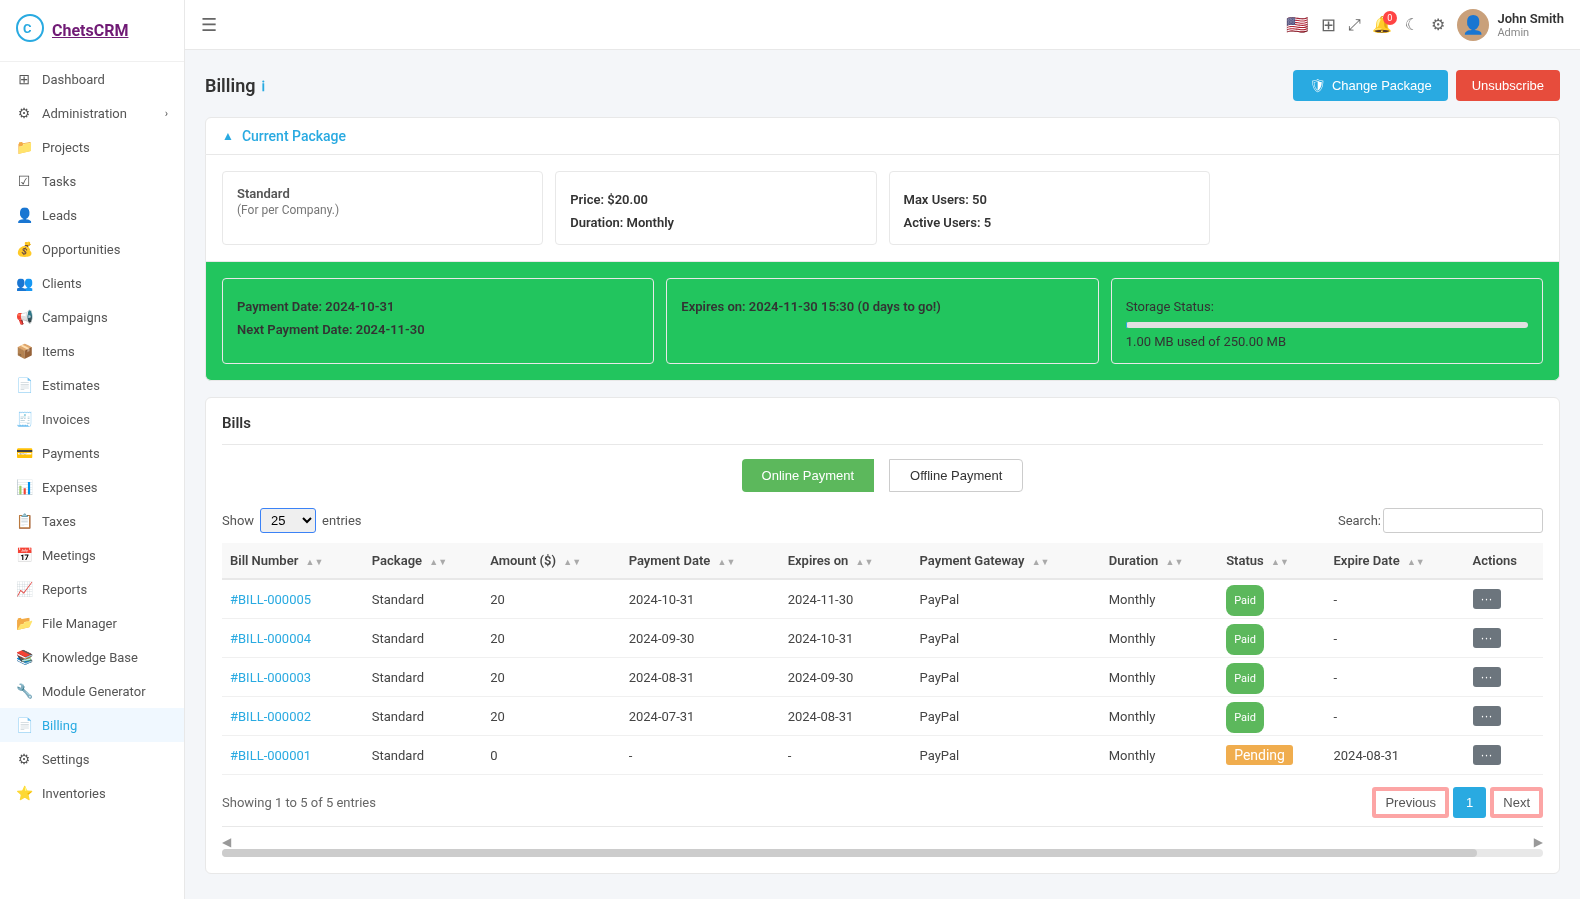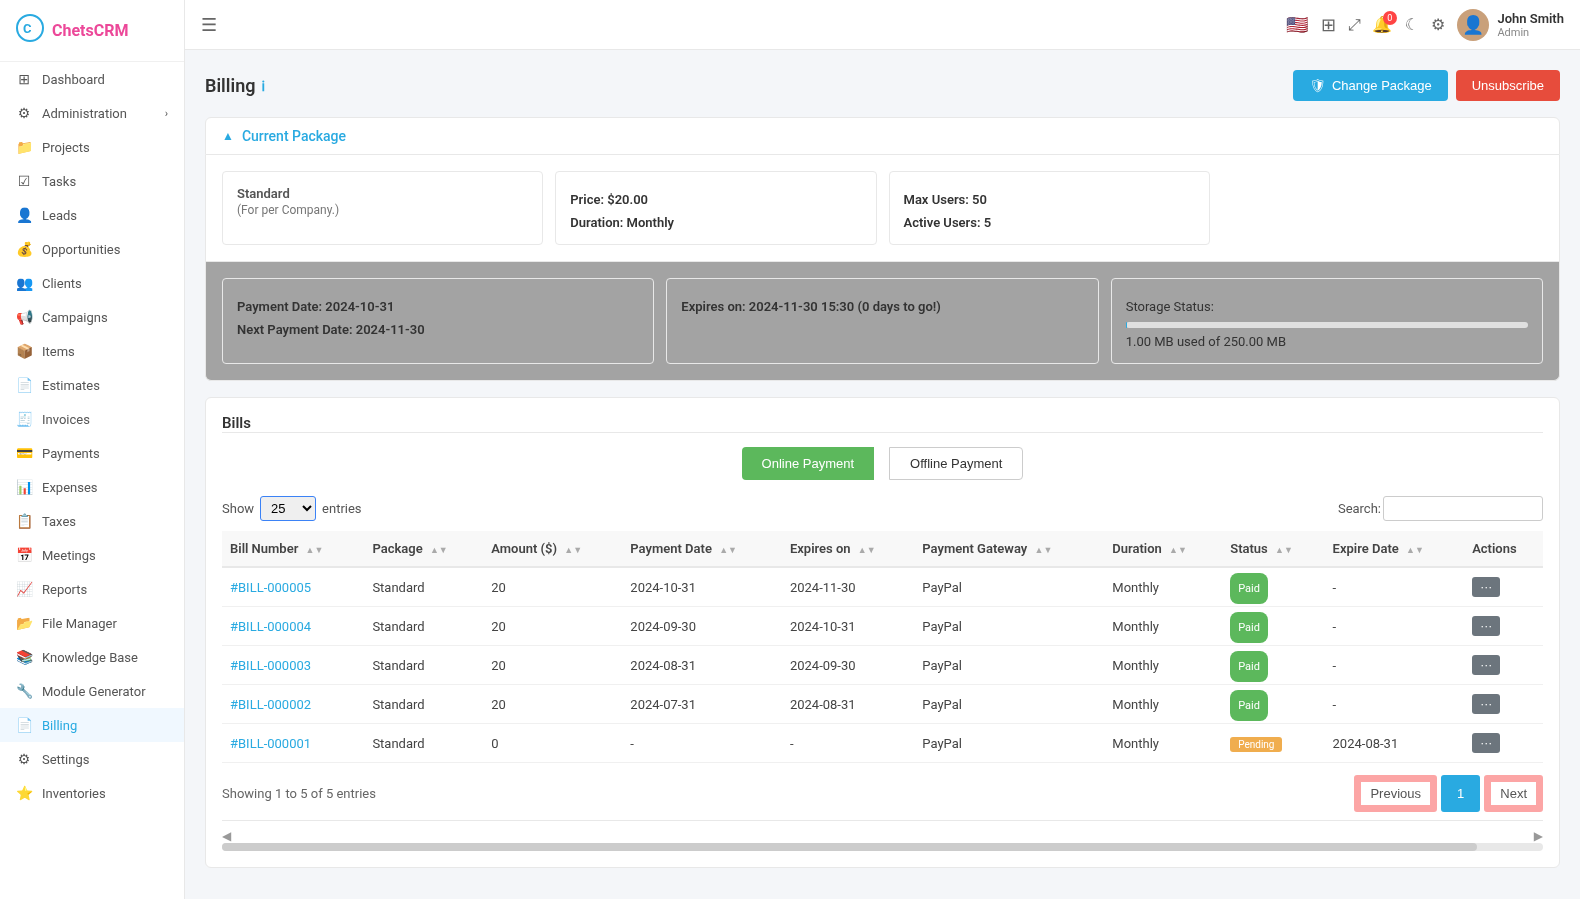--- a/index.html
+++ b/index.html
@@ -2,21 +2,21 @@
 <html><head>
   <meta charset="utf-8">
   <style>
     * { box-sizing: border-box; margin: 0; padding: 0; }
     body { font-family: -apple-system, BlinkMacSystemFont, 'Segoe UI', Roboto, sans-serif; font-size: 13px; background: #f4f6f9; color: #333; display: flex; height: 100vh; overflow: hidden; }
 
     
     #sidebar { width: 185px; background: #fff; border-right: 1px solid #e8e8e8; display: flex; flex-direction: column; height: 100vh; overflow-y: auto; flex-shrink: 0; }
     #sidebar-logo { padding: 14px 16px; display: flex; align-items: center; gap: 8px; border-bottom: 1px solid #f0f0f0; }
     #sidebar-logo-icon { color: #29aae1; font-size: 20px; font-weight: bold; }
-    #sidebar-logo-text { color: #ec4899; font-weight: 700; font-size: 16px; }
+    #sidebar-logo-text { color: #701a75; font-weight: 700; font-size: 16px; text-decoration: underline; }
     .sidebar-item { display: flex; align-items: center; gap: 10px; padding: 9px 16px; cursor: pointer; color: #555; font-size: 13px; text-decoration: none; }
     .sidebar-item.active { color: #29aae1; background: #f0f8ff; }
     .sidebar-item .item-icon { width: 16px; text-align: center; font-size: 14px; }
     .sidebar-item .item-chevron { margin-left: auto; font-size: 11px; }
 
     
     #main { flex: 1; display: flex; flex-direction: column; overflow: hidden; }
 
     
     #topbar { background: #fff; border-bottom: 1px solid #e8e8e8; height: 50px; display: flex; align-items: center; padding: 0 16px; gap: 12px; flex-shrink: 0; }
@@ -37,56 +37,56 @@
     .page-title { font-size: 18px; font-weight: 600; display: flex; align-items: center; gap: 6px; }
     .page-title-icon { color: #29aae1; font-size: 14px; }
     .header-actions { display: flex; gap: 8px; }
     .btn-change-pkg { background: #29aae1; color: #fff; border: none; padding: 8px 16px; border-radius: 4px; cursor: pointer; font-size: 13px; display: flex; align-items: center; gap: 6px; }
     .btn-unsubscribe { background: #e74c3c; color: #fff; border: none; padding: 8px 16px; border-radius: 4px; cursor: pointer; font-size: 13px; }
     .section-header { display: flex; align-items: center; gap: 8px; padding: 10px 16px; background: #fff; border: 1px solid #e8e8e8; border-radius: 6px 6px 0 0; cursor: pointer; }
     .section-header-arrow { color: #29aae1; font-size: 12px; }
     .section-header-title { color: #29aae1; font-size: 14px; font-weight: 500; }
 
     .current-pkg-grid { display: grid; grid-template-columns: 1fr 1fr 1fr 1fr; gap: 12px; padding: 16px; background: #fff; border: 1px solid #e8e8e8; border-top: none; }
-    .current-pkg-grid2 { display: grid; grid-template-columns: 1fr 1fr 1fr; gap: 12px; padding: 16px; background: #a3a3a3; border: 1px solid #e8e8e8; border-top: none; border-radius: 0 0 6px 6px; }
+    .current-pkg-grid2 { display: grid; grid-template-columns: 1fr 1fr 1fr; gap: 12px; padding: 16px; background: #22c55e; border: 1px solid #e8e8e8; border-top: none; border-radius: 0 0 6px 6px; }
     .pkg-card { border: 1px solid #e8e8e8; border-radius: 4px; padding: 14px; }
     .pkg-card-title { font-weight: 600; font-size: 13px; color: #555; }
     .pkg-card-subtitle { color: #777; font-size: 12px; margin-top: 2px; }
     .pkg-card-val { color: #333; font-size: 13px; margin-top: 6px; }
     .pkg-card-val span { font-weight: 600; }
     .progress-bar-outer { background: #e0e0e0; border-radius: 4px; height: 6px; margin: 8px 0 4px; }
     .progress-bar-inner { background: #29aae1; height: 6px; border-radius: 4px; }
 
     
     .bills-section { background: #fff; border: 1px solid #e8e8e8; border-radius: 6px; padding: 16px; }
-    .bills-title { font-size: 15px; font-weight: 600; margin-bottom: 0; color: #333; }
+    .bills-title { font-size: 15px; font-weight: 600; margin-bottom: 12px; color: #333; }
     .bills-divider { border: none; border-top: 1px solid #e8e8e8; margin-bottom: 14px; }
     .payment-buttons { display: flex; justify-content: center; gap: 15px; margin-bottom: 16px; }
     .btn-online { background: #5cb85c; color: #fff; border: none; padding: 8px 20px; border-radius: 4px 0 0 4px; cursor: pointer; font-size: 13px; font-weight: 500; }
     .btn-offline { background: #fff; color: #333; border: 1px solid #ccc; padding: 8px 20px; border-radius: 0 4px 4px 0; cursor: pointer; font-size: 13px; }
 
     .table-controls { display: flex; align-items: flex-start; justify-content: space-between; margin-bottom: 10px; }
     .show-entries { display: flex; align-items: center; gap: 6px; font-size: 13px; color: #555; }
     .show-entries select { border: 1px solid #3b82f6; border-radius: 3px; padding: 3px 6px; font-size: 13px; }
     .search-box { display: flex; align-items: center; gap: 2px; font-size: 13px; color: #555; }
     .search-box input { border: 1px solid #ccc; border-radius: 3px; padding: 4px 8px; font-size: 13px; width: 160px; }
 
     table { width: 100%; border-collapse: collapse; font-size: 13px; }
     thead th { background: #f8f8f8; border-bottom: 2px solid #e8e8e8; padding: 10px 8px; text-align: left; font-weight: 600; color: #444; white-space: nowrap; }
     thead th .sort-icons { display: inline-flex; flex-direction: column; margin-left: 4px; font-size: 9px; color: #aaa; }
     tbody tr { border-bottom: 1px solid #f0f0f0; }
     tbody td { padding: 9px 8px; color: #444; }
     .bill-link { color: #29aae1; text-decoration: none; }
     .badge-paid { background: #5cb85c; color: #fff; border-radius: 8px; padding: 9px 8px; font-size: 11px; }
-    .badge-pending { background: #f0ad4e; color: #fff; border-radius: 3px; padding: 2px 8px; font-size: 10px; }
+    .badge-pending { background: #f0ad4e; color: #fff; border-radius: 3px; padding: 2px 8px; font-size: 14px; }
     .action-btn { background: #6c757d; color: #fff; border: none; border-radius: 3px; padding: 3px 8px; cursor: pointer; font-size: 12px; }
 
     .table-footer { display: flex; align-items: center; justify-content: space-between; margin-top: 12px; font-size: 13px; color: #666; }
     .pagination { display: flex; align-items: center; gap: 4px; }
-    .page-btn { border: 7px solid #fca5a5; background: #fff; padding: 4px 9px; border-radius: 3px; cursor: pointer; font-size: 13px; color: #555; }
+    .page-btn { border: 4px solid #fca5a5; background: #fff; padding: 4px 9px; border-radius: 3px; cursor: pointer; font-size: 13px; color: #555; }
     .page-btn.active { background: #29aae1; color: #fff; border-color: #29aae1; }
 
     .scrollbar-bottom { border-top: 1px solid #e8e8e8; padding-top: 8px; margin-top: 8px; }
     .scrollbar-track { background: #e8e8e8; height: 8px; border-radius: 4px; position: relative; }
     .scrollbar-thumb { background: #ccc; height: 8px; border-radius: 4px; width: 95%; }
     .scroll-arrows { display: flex; justify-content: space-between; font-size: 12px; color: #999; }
   </style>
 </head>
 <body>
 

